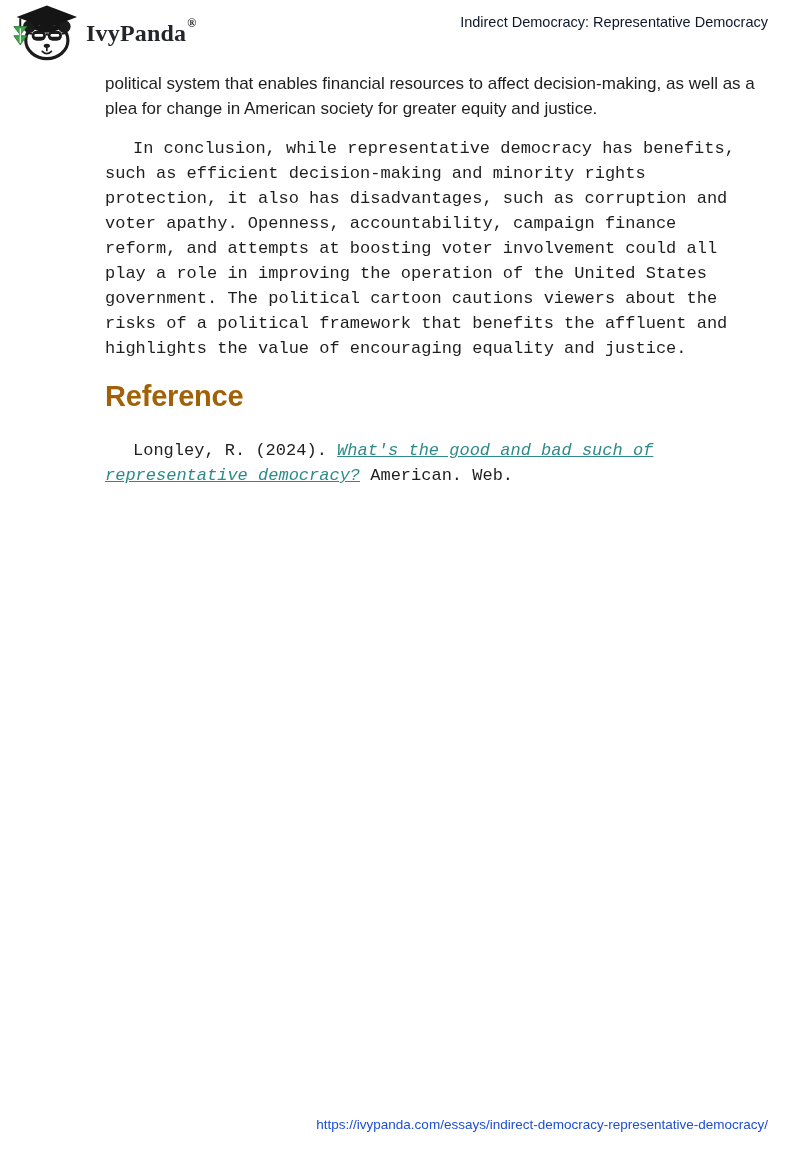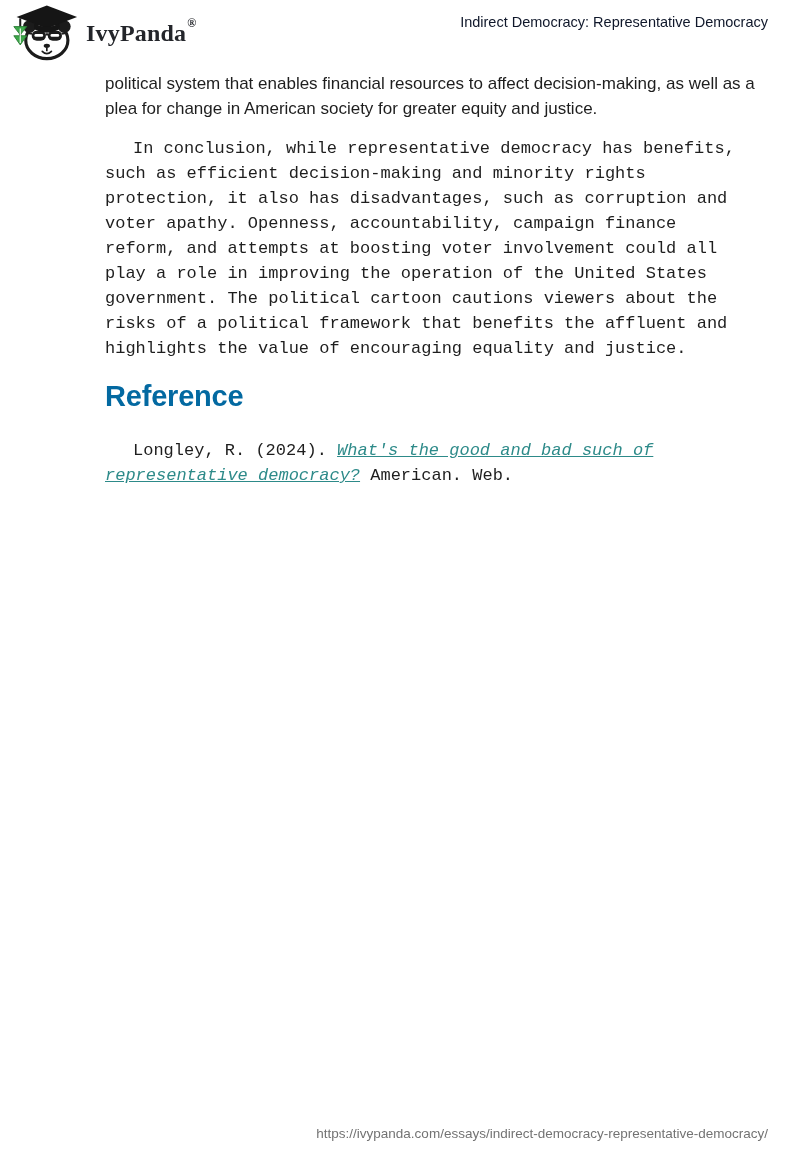--- a/index.html
+++ b/index.html
@@ -43,34 +43,34 @@
   
   .content {
     position: absolute; left: 67px; top: 71px; width: 652px;
     font-size: 17px; line-height: 25px; color: #1e1e1e; margin-left: 38px;
   }
   .content p { margin: 0 0 15px 0; }
   .content p.indent { text-indent: 28px; font-family: Liberation Mono, monospace; }
   .ref-heading {
     margin: 18px 0 25px 0;
     font-size: 29px; line-height: 34px;
-    font-weight: 700; color: #0369a1;
+    font-weight: 700; color: #a16207;
     letter-spacing: -0.2px;
   }
   .ref-link {
     color: var(--link, #2d8a89);
     font-style: italic;
     text-decoration: underline;
     cursor: pointer;
   }
 
   
   .footer-url {
-    position: absolute; bottom: 19px; right: 32px;
-    font-size: 13.5px; color: #737373;
+    position: absolute; bottom: 28px; right: 32px;
+    font-size: 13.5px; color: #1d4ed8;
   }
 </style>
 </head>
 <body>
 
 <div class="page">
 
   <div class="header">
     <div class="brand">
       <svg class="brand-logo" width="66" height="60" viewBox="0 0 72 62" aria-hidden="true">

